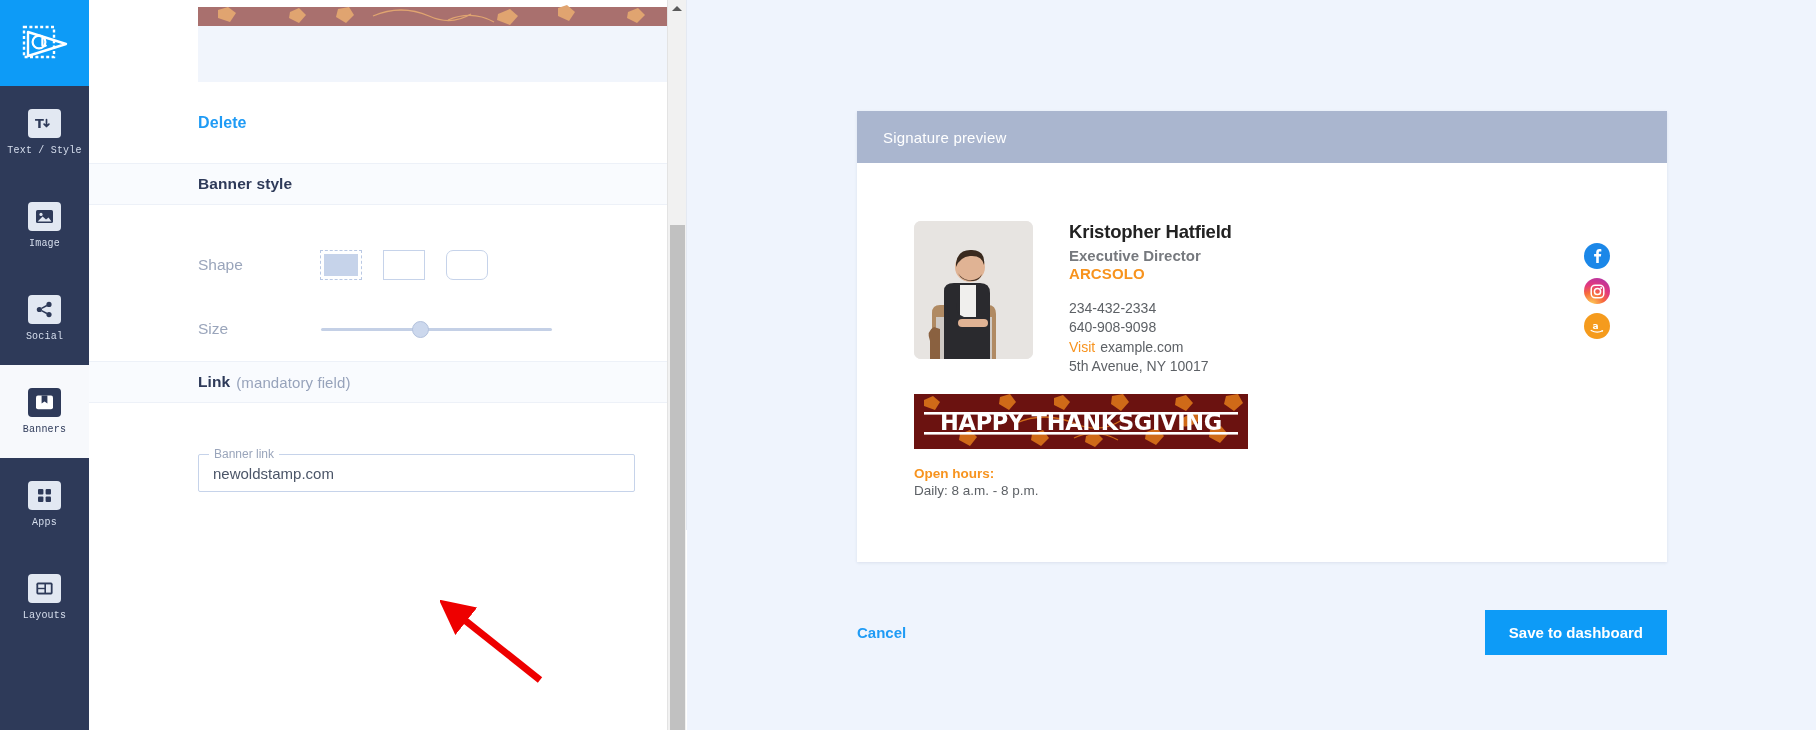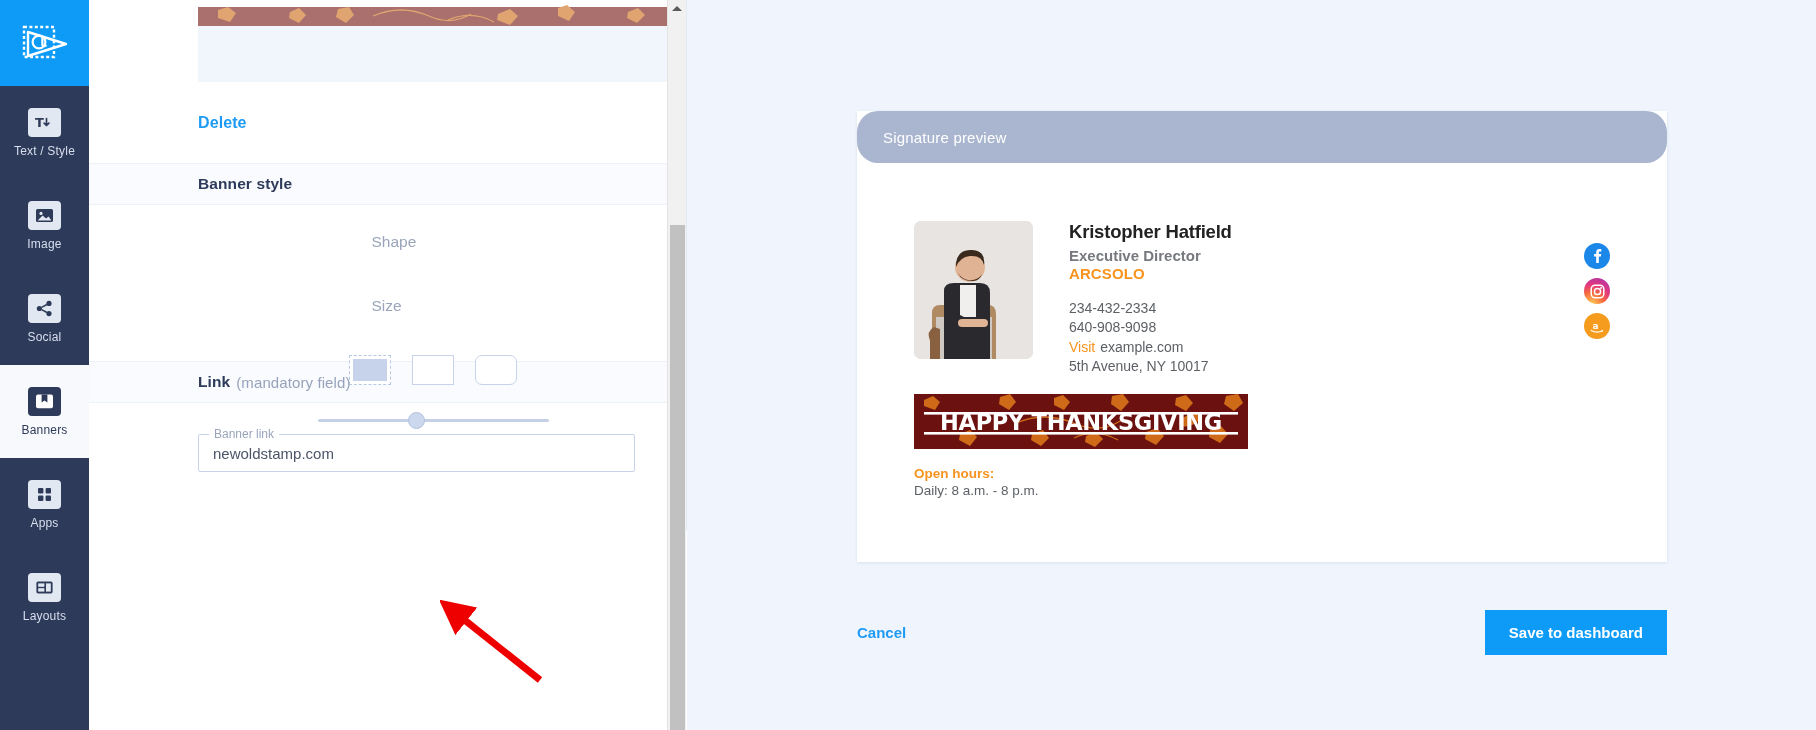--- a/index.html
+++ b/index.html
@@ -37,22 +37,22 @@
   .nav-item.active .nav-label { color: #2e3a59; }
   .nav-icon {
     width: 33px; height: 29px;
     background: #e2e8f2;
     border-radius: 4px;
     display: flex; align-items: center; justify-content: center;
   }
   .nav-item.active .nav-icon { background: #2e3a59; }
   .nav-icon svg { display: block; }
   .nav-label {
-    font-size: 12px; letter-spacing: .2px;
-    color: #d7dfee; font-weight: 400; white-space: nowrap;
+    font-size: 10px; letter-spacing: .2px;
+    color: #d7dfee; font-weight: 400; white-space: nowrap; font-family: Liberation Mono, monospace;
   }
 
   
   .edit-col {
     width: 598px; flex: 0 0 598px;
     height: 530px; position: relative;
     background: #ffffff;
     border-right: 1px solid #e4e9f2;
   }
   .edit-scroll {
@@ -93,21 +93,21 @@
     height: 42px; display: flex; align-items: center;
     padding-left: 109px;
     font-size: 15.5px; font-weight: 700; color: #2e3a59;
     letter-spacing: .1px;
   }
   .section-head .muted {
     font-weight: 400; color: #97a3bb; margin-left: 6px; font-size: 15px;
   }
   .field-row {
     display: flex; align-items: center;
-    padding-left: 109px; height: 64px; flex-direction: column;
+    padding-left: 109px; height: 64px;
   }
   .field-row.first { margin-top: 28px; }
   .field-label {
     width: 122px; flex: 0 0 122px;
     font-size: 15.5px; color: #9aa5bb; font-weight: 400;
   }
   .shape-opts { display: flex; align-items: center; gap: 21px; }
   .shape-opt {
     width: 42px; height: 30px; cursor: pointer;
     display: flex; align-items: center; justify-content: center;
@@ -136,20 +136,21 @@
     margin-top: -8.5px; margin-left: -8.5px;
     background: #ccd8ed; border: 1px solid #b3c2dd;
     border-radius: 50%; cursor: pointer;
   }
   .input-block { padding-left: 109px; padding-top: 31px; }
   .mat-field {
     position: relative; width: 437px; height: 38px;
     border: 1px solid #c6d3ea; border-radius: 2px;
     display: flex; align-items: center; padding: 0 14px;
     background: #fff;
+    margin-top: 20px;
   }
   .mat-field .legend {
     position: absolute; top: -8px; left: 10px;
     background: #fff; padding: 0 5px;
     font-size: 12px; color: #9aa5bb;
   }
   .mat-field input {
     border: none; outline: none; width: 100%;
     font-family: "Liberation Sans", sans-serif;
     font-size: 15px; color: #4b5568; background: transparent;
@@ -180,21 +181,21 @@
     position: relative;
   }
   .sig-card {
     position: absolute; left: 170px; top: 111px;
     width: 810px; background: #fff;
     box-shadow: 0 1px 3px rgba(40,60,100,.10);
   }
   .sig-head {
     height: 52px; background: #aab6cf;
     display: flex; align-items: center; padding-left: 26px;
-    color: #ffffff; font-size: 15px; letter-spacing: .2px; border-radius: 21px;
+    color: #ffffff; font-size: 15px; letter-spacing: .2px;
   }
   .sig-body { padding: 58px 57px 64px 57px; min-height: 385px; }
   .sig-top { display: flex; align-items: flex-start; gap: 0; }
   .avatar {
     width: 119px; height: 138px; border-radius: 7px;
     overflow: hidden; flex: 0 0 119px;
     background: #e9e6e4; position: relative;
   }
   .avatar svg { display: block; width: 100%; height: 100%; }
   .sig-text { margin-left: 36px; flex: 1; }

